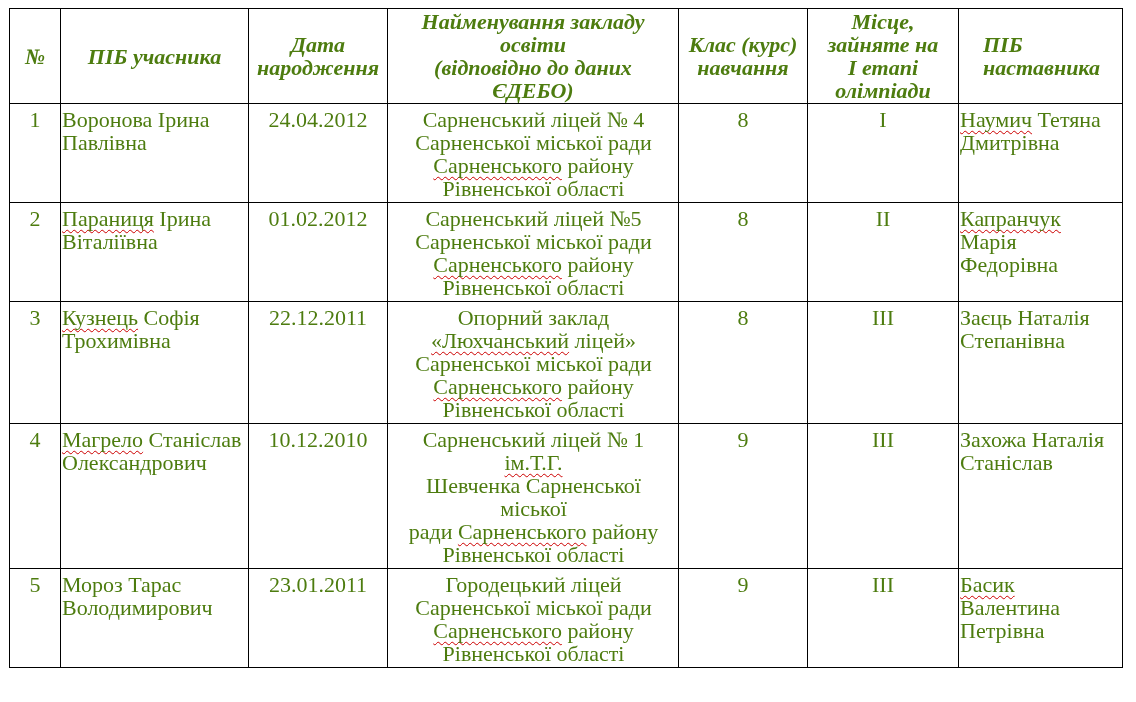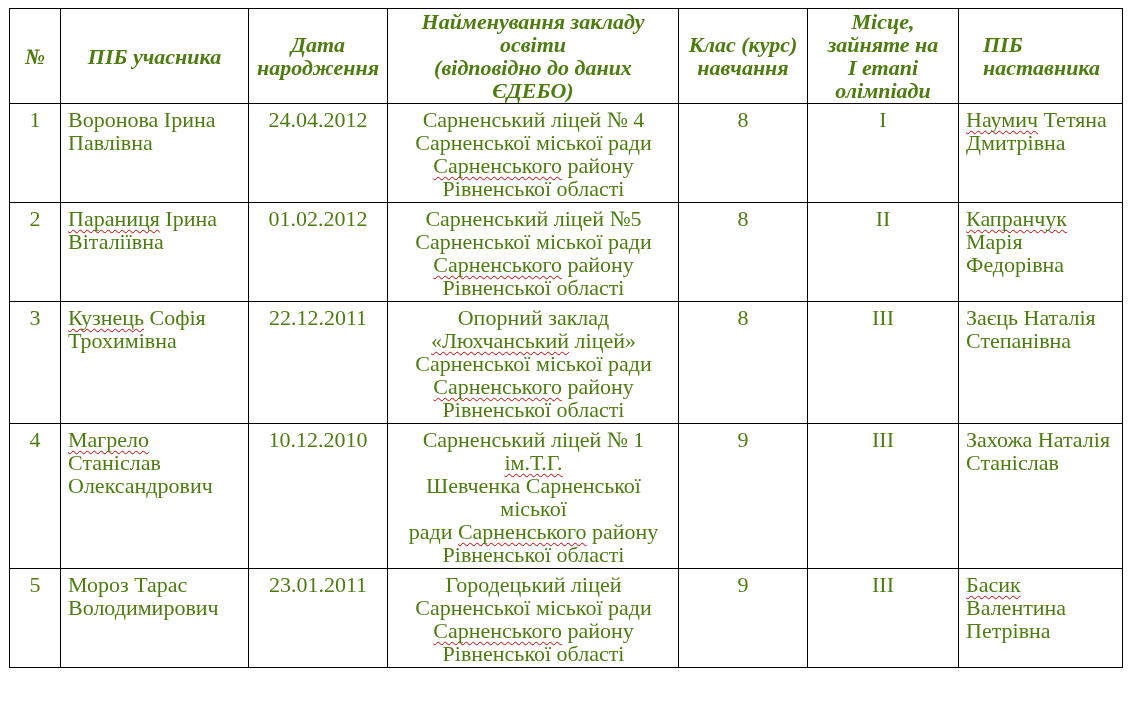--- a/index.html
+++ b/index.html
@@ -44,21 +44,21 @@
     padding-left: 24px;
   }
   td {
     vertical-align: top;
     padding: 4px 6px 2px 6px;
     text-align: left;
   }
   td.col-num, td.col-dob, td.col-grade, td.col-place {
     text-align: center;
   }
-  td.col-name, td.col-mentor { padding-left: 7px; }
+  td.col-name, td.col-mentor { padding-left: 1px; }
   td.col-school { padding-left: 7px; text-align: center; }
   .sp {
     text-decoration: underline;
     text-decoration-style: wavy;
     text-decoration-color: #cc0000;
     text-decoration-thickness: 1px;
     text-underline-offset: 3px;
     text-decoration-skip-ink: none;
   }
 </style>

